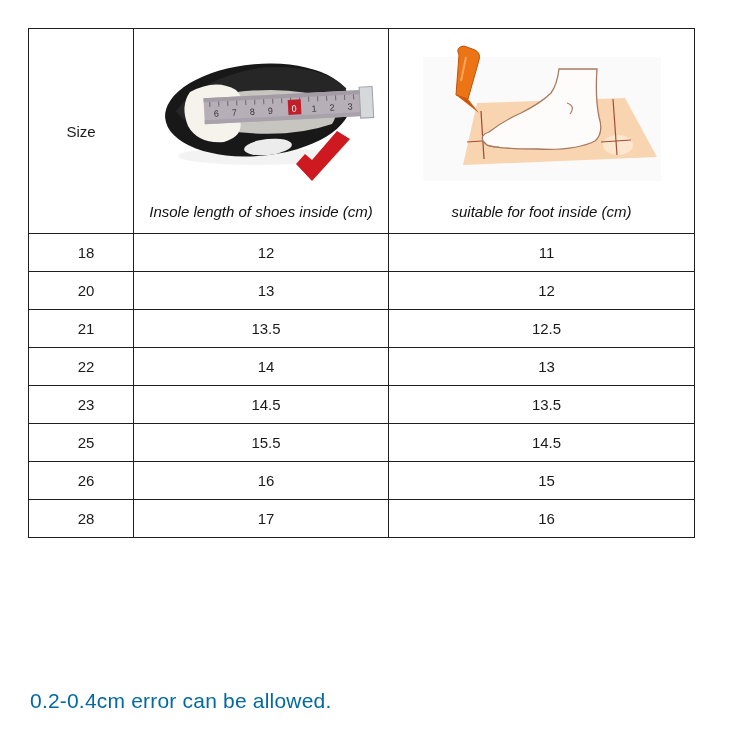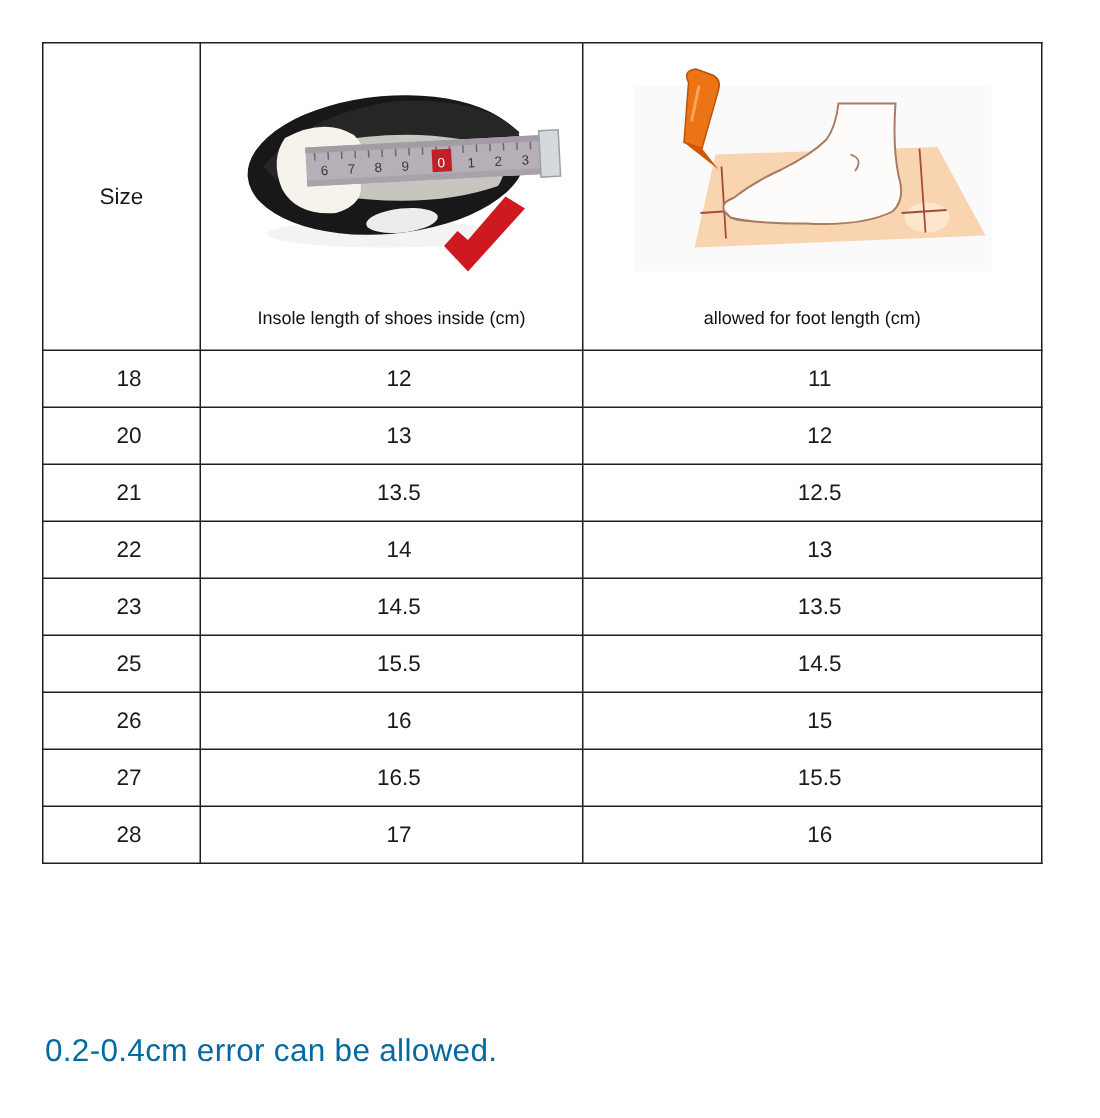--- a/index.html
+++ b/index.html
@@ -17,21 +17,21 @@
   col.c-size { width:105px; }
   col.c-insole { width:255px; }
   col.c-foot { width:306px; }
   tr.header-row td { height:204px; }
   tr.data-row td { height:37px;padding-left:10px; }
   .hcell {
     height:204px; box-sizing:border-box; display:flex; flex-direction:column;
     align-items:center; justify-content:flex-end; padding-bottom:12px;
   }
   .hmedia { flex:1; display:flex; align-items:center; justify-content:center; width:100%; }
-  .hlabel { font-size:12px; color:#111; line-height:18px; }
+  .hlabel { font-size:15px; color:#111; line-height:18px;font-style:italic; }
   .size-hlabel { font-size:15px; }
   .note {
     position:absolute; left:30px; top:689px; font-size:21px;
     color:#0369a1; letter-spacing:0.2px;
   }
 </style>
 </head>
 <body>
 
 <div class="chart-wrap">
@@ -95,21 +95,21 @@
               <path d="M66 100 Q63 94 72 91 Q86 80 104 72 Q124 62 134 52 Q140 44 142 28 L180 28 Q178 56 182 76 Q187 92 178 100 Q158 110 120 108 Q84 108 70 104 Z" fill="#fefcfa" stroke="#a97a60" stroke-width="1.3"></path>
               <path d="M66 100 Q70 107 82 106" stroke="#a97a60" stroke-width="1" fill="none"></path>
               <path d="M150 62 q9 3 3 11" stroke="#a97a60" stroke-width="1.2" fill="none"></path>
               <g>
                 <path d="M42 14 Q38 6 47 5 L58 9 Q64 12 62 19 L51 58 L39 54 Z" fill="#ed7414" stroke="#b9540a" stroke-width="1"></path>
                 <polygon points="51,58 39,54 62,72" fill="#d2560a"></polygon>
                 <path d="M49 16 L44 40" stroke="#f7a55e" stroke-width="2" fill="none"></path>
               </g>
             </svg>
           </div>
-          <div class="hlabel">allowed for foot length (cm)</div>
+          <div class="hlabel">suitable for foot inside (cm)</div>
         </div>
       </td>
     </tr>
 
     <tr class="data-row">
       <td>18</td>
       <td>12</td>
       <td>11</td>
     </tr>
     <tr class="data-row">
@@ -136,25 +136,20 @@
       <td>25</td>
       <td>15.5</td>
       <td>14.5</td>
     </tr>
     <tr class="data-row">
       <td>26</td>
       <td>16</td>
       <td>15</td>
     </tr>
     <tr class="data-row">
-      <td>27</td>
-      <td>16.5</td>
-      <td>15.5</td>
-    </tr>
-    <tr class="data-row">
       <td>28</td>
       <td>17</td>
       <td>16</td>
     </tr>
   </tbody>
     </table>
 </div>
 
 <div class="note">0.2-0.4cm error can be allowed.</div>
 

